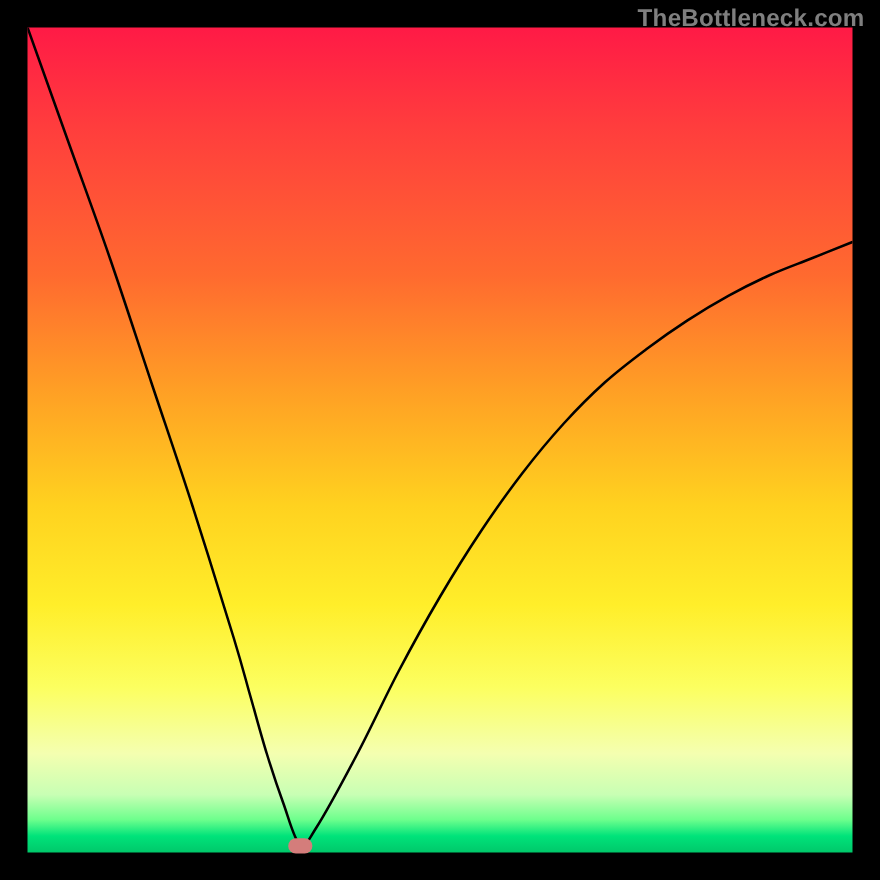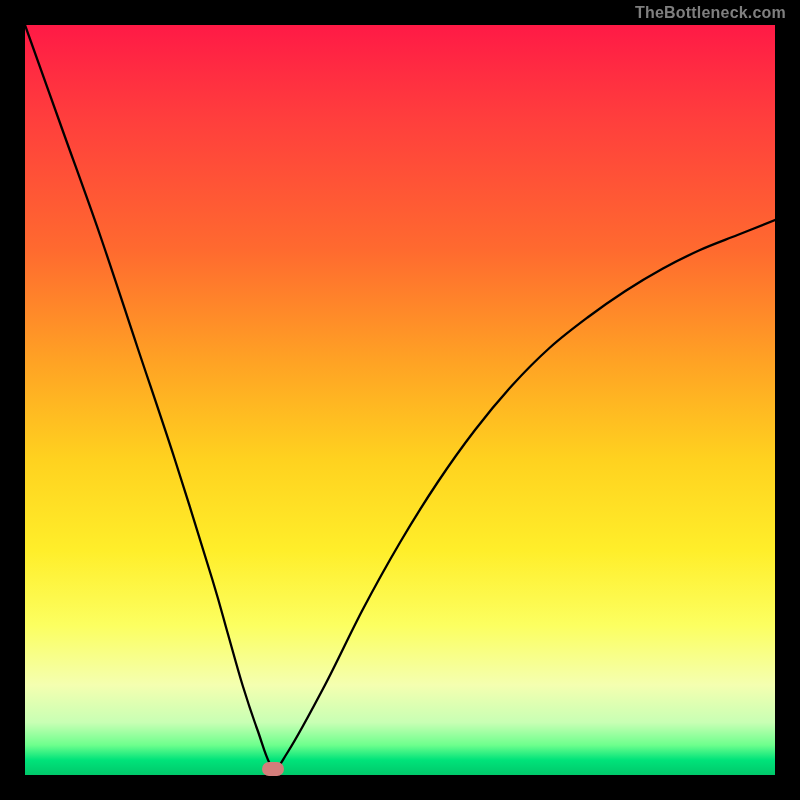--- a/index.html
+++ b/index.html
@@ -29,21 +29,21 @@
       #6eff8d 96%,
       #00e37a 98%,
       #00c86a 100%
     );
   }
   .watermark {
     position: absolute;
     top: 4px;
     right: 14px;
     font-family: Arial, Helvetica, sans-serif;
-    font-size: 16px;
+    font-size: 22px;
     font-weight: 600;
     color: #7f7f7f;
     letter-spacing: 0.2px;
     user-select: none;
   }
   .curve-svg {
     position: absolute;
     left: 0;
     top: 0;
     width: 750px;

